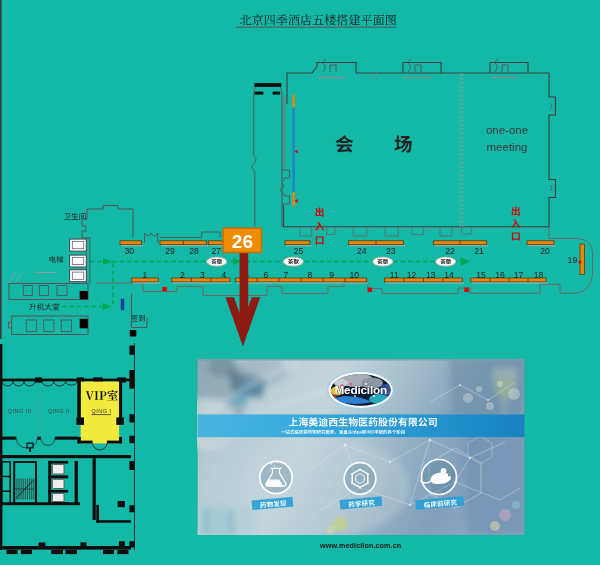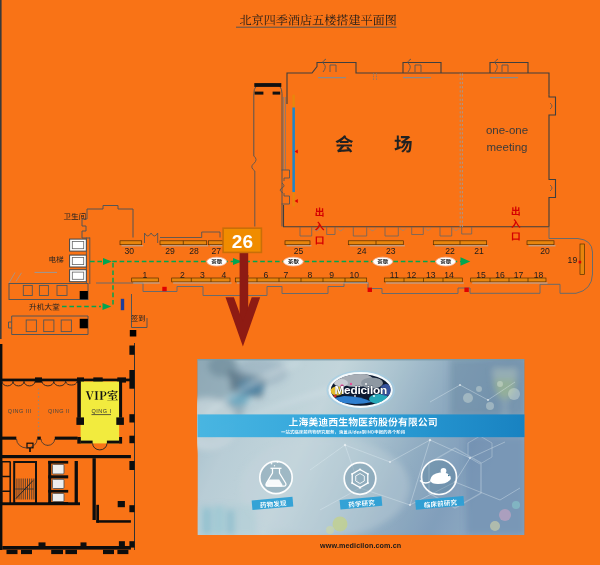--- a/index.html
+++ b/index.html
@@ -1,14 +1,14 @@
 <!DOCTYPE html>
 <html><head><meta charset="utf-8"><style>
 html,body{margin:0;padding:0;background:#fff;}
-#c{position:relative;width:600px;height:565px;overflow:hidden;background:#f97316;font-family:"Liberation Sans", sans-serif;}
+#c{position:relative;width:600px;height:565px;overflow:hidden;background:#14b8a6;font-family:"Liberation Sans", sans-serif;}
 </style></head>
 <body>
 <div id="c">
 <svg width="600" height="565" viewBox="0 0 600 565" xmlns="http://www.w3.org/2000/svg">
 
 <g>
         <path d="M239.9 23.1 240.5 24.1C240.6 24.1 240.7 24.0 240.7 23.8C242.0 23.2 242.9 22.6 243.7 22.1V25.4H243.8C244.1 25.4 244.5 25.2 244.5 25.1V15.2C244.8 15.2 244.9 15.0 244.9 14.9L243.7 14.7V18.1H240.3L240.4 18.4H243.7V21.9C242.1 22.4 240.6 22.9 239.9 23.1ZM250.0 16.8C249.3 17.6 248.2 18.7 247.2 19.6V15.2C247.4 15.2 247.6 15.0 247.6 14.9L246.4 14.7V24.0C246.4 24.7 246.7 25.0 247.6 25.0H248.9C250.7 25.0 251.2 24.9 251.2 24.5C251.2 24.3 251.1 24.2 250.8 24.1L250.8 22.4H250.6C250.5 23.1 250.3 23.9 250.2 24.1C250.2 24.2 250.1 24.2 250.0 24.2C249.8 24.3 249.4 24.3 248.9 24.3H247.8C247.3 24.3 247.2 24.2 247.2 23.9V19.8C248.5 19.2 249.8 18.2 250.6 17.6C250.8 17.7 250.9 17.6 251.0 17.5Z M256.2 22.4 255.1 21.8C254.5 22.8 253.2 24.1 252.0 24.9L252.1 25.0C253.6 24.4 255.0 23.4 255.7 22.5C256.0 22.6 256.1 22.5 256.2 22.4ZM259.5 21.9 259.4 22.1C260.3 22.7 261.5 23.9 262.0 24.8C262.9 25.3 263.3 23.4 259.5 21.9ZM262.0 15.3 261.3 16.1H258.2C258.8 16.0 258.7 14.6 256.4 14.3L256.2 14.4C256.8 14.7 257.6 15.4 257.8 16.0L257.9 16.1H252.2L252.3 16.5H262.8C263.0 16.5 263.1 16.4 263.2 16.3C262.7 15.9 262.0 15.3 262.0 15.3ZM258.1 20.6H255.0V18.2H260.3V20.6ZM255.0 21.3V20.9H257.3V24.2C257.3 24.4 257.2 24.5 257.0 24.5C256.7 24.5 255.2 24.4 255.2 24.4V24.6C255.8 24.6 256.2 24.7 256.4 24.9C256.6 25.0 256.7 25.2 256.7 25.4C257.9 25.3 258.1 24.9 258.1 24.3V20.9H260.3V21.4H260.4C260.7 21.4 261.1 21.3 261.1 21.2V18.3C261.3 18.3 261.5 18.2 261.6 18.1L260.6 17.3L260.1 17.8H255.1L254.2 17.4V21.5H254.4C254.7 21.5 255.0 21.4 255.0 21.3Z M265.7 25.1V23.8H273.8V25.2H273.9C274.2 25.2 274.5 24.9 274.5 24.9V16.0C274.8 15.9 275.0 15.8 275.1 15.7L274.1 14.9L273.6 15.5H265.8L264.9 15.0V25.4H265.1C265.4 25.4 265.7 25.2 265.7 25.1ZM270.6 15.8V20.7C270.6 21.2 270.7 21.4 271.5 21.4H272.4C273.1 21.4 273.5 21.4 273.8 21.3V23.4H265.7V15.8H268.1C268.1 18.4 268.0 20.5 266.1 22.0L266.2 22.2C268.7 20.8 268.8 18.6 268.9 15.8ZM271.3 15.8H273.8V20.6H273.7C273.6 20.7 273.5 20.7 273.5 20.7C273.4 20.7 273.3 20.7 273.3 20.7C273.1 20.7 272.8 20.7 272.5 20.7H271.7C271.4 20.7 271.3 20.6 271.3 20.5Z M285.3 14.4C283.4 14.8 280.0 15.4 277.2 15.6L277.3 15.8C278.6 15.8 280.1 15.7 281.5 15.6V16.9H276.4L276.5 17.3H280.4C279.4 18.5 277.9 19.6 276.2 20.3L276.3 20.5C278.4 19.8 280.3 18.8 281.5 17.4V19.5H281.6C282.0 19.5 282.2 19.4 282.2 19.3V17.3H282.5C283.5 18.7 285.1 19.8 286.8 20.3C286.9 19.9 287.2 19.7 287.5 19.6L287.5 19.5C285.9 19.1 284.0 18.3 282.9 17.3H287.0C287.1 17.3 287.3 17.2 287.3 17.1C286.9 16.7 286.3 16.2 286.3 16.2L285.7 16.9H282.2V15.6C283.4 15.5 284.6 15.4 285.5 15.2C285.8 15.4 286.0 15.4 286.1 15.3ZM278.7 19.8 278.8 20.2H283.3C283.0 20.5 282.6 20.8 282.2 21.1L281.5 21.0V22.0H276.4L276.5 22.4H281.5V24.2C281.5 24.4 281.4 24.5 281.2 24.5C280.9 24.5 279.6 24.4 279.6 24.4V24.6C280.2 24.6 280.5 24.7 280.7 24.9C280.9 25.0 280.9 25.2 281.0 25.4C282.1 25.3 282.2 24.9 282.2 24.3V22.4H287.0C287.2 22.4 287.3 22.3 287.3 22.2C286.9 21.8 286.3 21.3 286.3 21.3L285.7 22.0H282.2V21.4C282.5 21.4 282.6 21.3 282.7 21.1L282.6 21.1C283.3 20.8 284.1 20.5 284.6 20.3C284.8 20.3 285.0 20.3 285.1 20.2L284.1 19.3L283.6 19.8Z M289.4 14.5 289.2 14.6C289.8 15.0 290.4 15.6 290.6 16.2C291.5 16.7 292.0 14.9 289.4 14.5ZM288.4 17.2 288.3 17.3C288.8 17.7 289.4 18.3 289.6 18.8C290.4 19.3 290.9 17.6 288.4 17.2ZM289.1 22.0C289.0 22.0 288.6 22.0 288.6 22.0V22.3C288.9 22.3 289.0 22.3 289.2 22.5C289.5 22.6 289.5 23.6 289.4 24.8C289.4 25.2 289.5 25.4 289.8 25.4C290.2 25.4 290.4 25.1 290.4 24.6C290.5 23.6 290.1 23.0 290.1 22.5C290.1 22.2 290.2 21.8 290.3 21.4C290.4 20.9 291.4 18.0 291.9 16.5L291.7 16.5C289.6 21.3 289.6 21.3 289.4 21.8C289.3 22.0 289.3 22.0 289.1 22.0ZM295.9 15.6V17.4H294.8V15.6ZM292.1 17.4V25.4H292.2C292.6 25.4 292.8 25.2 292.8 25.2V24.3H298.1V25.4H298.2C298.6 25.4 298.9 25.2 298.9 25.1V17.8C299.2 17.8 299.3 17.7 299.4 17.6L298.5 16.9L298.1 17.4H296.6V15.6H299.3C299.4 15.6 299.6 15.5 299.6 15.4C299.2 15.0 298.6 14.5 298.6 14.5L298.0 15.2H291.6L291.7 15.6H294.1V17.4H293.0L292.1 17.0ZM292.8 22.2H298.1V23.9H292.8ZM292.8 21.9V21.3L293.0 21.4C294.7 20.5 294.8 19.1 294.8 17.8V17.7H295.9V19.9C295.9 20.4 296.0 20.6 296.6 20.6H297.3C297.6 20.6 297.9 20.6 298.1 20.6V21.9ZM298.1 19.9 298.0 19.9C297.9 19.9 297.9 19.9 297.8 19.9C297.7 19.9 297.5 19.9 297.3 19.9H296.8C296.6 19.9 296.6 19.9 296.6 19.7V17.7H298.1ZM294.1 17.7V17.8C294.1 19.1 294.0 20.3 292.8 21.3V17.7Z M305.4 14.3 305.2 14.4C305.7 14.8 306.3 15.6 306.5 16.1C307.4 16.6 308.0 15.0 305.4 14.3ZM310.6 15.5 310.0 16.3H302.7L301.8 15.8V19.2C301.8 21.3 301.7 23.5 300.4 25.3L300.6 25.5C302.5 23.7 302.6 21.1 302.6 19.2V16.6H311.3C311.5 16.6 311.6 16.6 311.6 16.4C311.2 16.0 310.6 15.5 310.6 15.5ZM303.6 20.7V25.4H303.7C304.1 25.4 304.4 25.2 304.4 25.2V24.5H309.3V25.4H309.5C309.8 25.4 310.1 25.2 310.1 25.1V21.5C310.4 21.5 310.5 21.4 310.6 21.3L309.7 20.6L309.3 21.1H307.2V19.0H310.9C311.1 19.0 311.2 19.0 311.2 18.8C310.8 18.4 310.2 17.9 310.2 17.9L309.6 18.7H307.2V17.2C307.5 17.2 307.6 17.0 307.7 16.9L306.4 16.8V21.1H304.5ZM304.4 24.1V21.5H309.3V24.1Z M313.9 19.3 314.0 19.7H316.5C316.1 21.4 315.7 23.1 315.4 24.3H312.6L312.7 24.7H323.4C323.6 24.7 323.7 24.6 323.8 24.5C323.3 24.1 322.6 23.5 322.6 23.5L322.0 24.3H321.1V19.8C321.4 19.8 321.6 19.7 321.6 19.6L320.7 18.8L320.2 19.3H317.4C317.6 18.2 317.9 17.0 318.0 16.1H322.7C322.9 16.1 323.0 16.0 323.0 15.9C322.6 15.5 321.9 15.0 321.9 15.0L321.3 15.8H313.3L313.4 16.1H317.2C317.0 17.0 316.8 18.2 316.6 19.3ZM316.2 24.3C316.5 23.1 316.9 21.4 317.3 19.7H320.3V24.3Z M329.3 14.9 329.2 15.0C329.7 15.4 330.2 16.2 330.4 16.7C331.1 17.3 331.7 15.8 329.3 14.9ZM335.2 15.3 334.1 14.8C333.9 15.3 333.5 16.2 333.1 16.8L333.2 16.9C333.8 16.5 334.5 15.9 334.8 15.5C335.1 15.5 335.2 15.4 335.2 15.3ZM335.0 20.6 334.4 21.2H331.7L332.1 20.6C332.5 20.6 332.6 20.5 332.7 20.3L331.5 20.0C331.4 20.3 331.1 20.7 330.8 21.2H328.3L328.4 21.6H330.5C330.2 22.2 329.8 22.7 329.5 23.1C330.3 23.3 331.1 23.6 331.8 23.9C330.9 24.5 329.7 24.9 328.1 25.3L328.1 25.5C330.1 25.2 331.5 24.8 332.5 24.2C333.3 24.5 334.0 24.9 334.6 25.3C335.4 25.7 336.4 24.7 333.1 23.7C333.7 23.1 334.0 22.4 334.3 21.6H335.6C335.8 21.6 335.9 21.5 335.9 21.4C335.6 21.0 335.0 20.6 335.0 20.6ZM330.4 23.0C330.7 22.6 331.1 22.1 331.5 21.6H333.5C333.2 22.3 332.9 22.9 332.3 23.4C331.8 23.3 331.2 23.1 330.4 23.0ZM334.8 16.5 334.2 17.1H332.5V14.9C332.8 14.8 333.0 14.7 333.0 14.6L331.8 14.4V17.1H329.1L329.1 17.5H331.3C330.8 18.4 330.0 19.2 329.0 19.9L329.1 20.1C330.2 19.6 331.1 18.9 331.8 18.1V19.9H331.9C332.2 19.9 332.5 19.8 332.5 19.7V17.6C333.2 18.6 334.2 19.5 335.2 20.0C335.3 19.6 335.5 19.4 335.8 19.4L335.9 19.2C334.8 18.9 333.6 18.3 332.8 17.5H335.4C335.6 17.5 335.7 17.4 335.7 17.3C335.3 16.9 334.8 16.5 334.8 16.5ZM328.0 16.5 327.5 17.2H327.3V14.8C327.6 14.7 327.7 14.6 327.7 14.4L326.5 14.3V17.2H324.7L324.8 17.5H326.3C326.0 19.4 325.5 21.2 324.6 22.6L324.7 22.7C325.5 21.8 326.1 20.8 326.5 19.7V25.5H326.7C327.0 25.5 327.3 25.3 327.3 25.2V18.9C327.6 19.5 328.1 20.1 328.2 20.6C328.9 21.2 329.6 19.7 327.3 18.6V17.5H328.7C328.8 17.5 329.0 17.5 329.0 17.3C328.6 17.0 328.0 16.5 328.0 16.5Z M341.9 20.1 342.0 20.4H345.6C345.8 20.4 345.9 20.4 346.0 20.2C345.6 19.9 345.1 19.5 345.1 19.5L344.6 20.1ZM344.1 17.6C344.7 18.9 346.0 20.1 347.3 20.8C347.4 20.5 347.6 20.2 348.0 20.1L348.0 20.0C346.5 19.4 345.0 18.5 344.2 17.4C344.5 17.4 344.6 17.3 344.7 17.2L343.4 16.9C342.9 18.2 341.2 20.0 339.7 20.9L339.8 21.1C341.5 20.3 343.2 18.9 344.1 17.6ZM341.2 21.7V25.4H341.4C341.7 25.4 342.0 25.3 342.0 25.2V24.6H345.7V25.4H345.8C346.1 25.4 346.5 25.2 346.5 25.1V22.2C346.7 22.1 346.9 22.0 347.0 21.9L346.1 21.2L345.6 21.7H342.1L341.2 21.3ZM342.0 24.3V22.0H345.7V24.3ZM344.9 14.4V15.8H342.7V14.9C343.0 14.8 343.1 14.7 343.1 14.5L341.9 14.4V15.8H340.1L340.2 16.2H341.9V17.4H342.1C342.4 17.4 342.7 17.3 342.7 17.2V16.2H344.9V17.4H345.1C345.4 17.4 345.7 17.3 345.7 17.2V16.2H347.6C347.8 16.2 347.9 16.1 347.9 16.0C347.6 15.6 347.0 15.2 347.0 15.2L346.5 15.8H345.7V14.9C346.0 14.8 346.1 14.7 346.1 14.6ZM336.6 20.4 337.0 21.5C337.1 21.4 337.2 21.3 337.2 21.1L338.5 20.5V24.2C338.5 24.4 338.5 24.5 338.2 24.5C338.0 24.5 337.0 24.4 337.0 24.4V24.6C337.5 24.6 337.7 24.7 337.9 24.9C338.0 25.0 338.1 25.2 338.1 25.4C339.2 25.3 339.3 24.9 339.3 24.3V20.0L340.8 19.1L340.8 19.0L339.3 19.5V17.5H340.6C340.8 17.5 340.9 17.4 340.9 17.3C340.6 16.9 340.0 16.4 340.0 16.4L339.6 17.1H339.3V14.8C339.6 14.8 339.7 14.7 339.7 14.5L338.5 14.4V17.1H336.8L336.9 17.5H338.5V19.8C337.7 20.1 337.0 20.3 336.6 20.4Z M349.5 20.2 349.3 20.3C349.6 21.5 350.1 22.4 350.6 23.1C350.2 23.9 349.6 24.6 348.8 25.2L348.9 25.4C349.8 24.9 350.5 24.3 351.0 23.5C352.3 24.8 354.2 25.1 356.9 25.1C357.6 25.1 358.9 25.1 359.5 25.1C359.5 24.8 359.7 24.5 360.0 24.5V24.3C359.2 24.3 357.7 24.3 357.0 24.3C354.4 24.3 352.6 24.1 351.3 23.1C351.9 22.0 352.2 20.7 352.4 19.4C352.7 19.4 352.8 19.4 352.9 19.2L352.0 18.5L351.6 19.0H350.4C350.9 18.1 351.5 16.8 351.9 16.0C352.2 16.0 352.4 16.0 352.5 15.8L351.6 15.0L351.1 15.5H348.8L349.0 15.8H351.1C350.8 16.7 350.1 18.0 349.7 18.8C349.5 18.9 349.3 18.9 349.2 19.0L350.0 19.6L350.3 19.3H351.7C351.5 20.5 351.3 21.7 350.8 22.7C350.3 22.1 349.8 21.3 349.5 20.2ZM357.8 17.2H356.0V16.0H357.8ZM357.8 17.6V18.9H356.0V17.6ZM359.3 16.6 358.8 17.2H358.6V16.1C358.8 16.1 359.0 16.0 359.1 15.9L358.1 15.2L357.7 15.6H356.0V14.8C356.3 14.8 356.4 14.7 356.5 14.5L355.2 14.4V15.6H353.0L353.1 16.0H355.2V17.2H352.0L352.1 17.6H355.2V18.9H353.0L353.1 19.2H355.2V20.5H352.8L352.9 20.8H355.2V22.1H352.2L352.3 22.5H355.2V24.0H355.4C355.7 24.0 356.0 23.9 356.0 23.7V22.5H359.5C359.7 22.5 359.8 22.4 359.9 22.3C359.4 21.9 358.8 21.4 358.8 21.4L358.2 22.1H356.0V20.8H358.9C359.0 20.8 359.1 20.8 359.2 20.6C358.8 20.3 358.2 19.8 358.2 19.8L357.7 20.5H356.0V19.2H357.8V19.6H357.9C358.2 19.6 358.5 19.4 358.6 19.3V17.6H359.9C360.0 17.6 360.1 17.5 360.2 17.4C359.8 17.0 359.3 16.6 359.3 16.6Z M362.9 16.4 362.7 16.5C363.2 17.3 363.9 18.6 363.9 19.6C364.8 20.4 365.6 18.4 362.9 16.4ZM369.6 16.4C369.1 17.6 368.5 19.0 368.0 19.8L368.2 19.9C368.9 19.2 369.7 18.1 370.3 17.1C370.6 17.1 370.7 17.0 370.8 16.9ZM361.6 15.3 361.7 15.6H366.2V20.6H361.0L361.1 20.9H366.2V25.5H366.3C366.7 25.5 366.9 25.3 366.9 25.2V20.9H371.8C371.9 20.9 372.1 20.9 372.1 20.7C371.7 20.3 371.0 19.8 371.0 19.8L370.3 20.6H366.9V15.6H371.2C371.4 15.6 371.5 15.6 371.6 15.4C371.1 15.0 370.4 14.5 370.4 14.5L369.8 15.3Z M374.0 17.4V25.4H374.1C374.5 25.4 374.8 25.2 374.8 25.2V24.5H382.5V25.3H382.6C383.0 25.3 383.3 25.1 383.3 25.1V17.9C383.6 17.8 383.7 17.7 383.8 17.7L382.8 16.9L382.4 17.4H378.0C378.3 17.0 378.7 16.3 379.0 15.7H383.9C384.1 15.7 384.2 15.6 384.2 15.5C383.8 15.1 383.1 14.5 383.1 14.5L382.5 15.3H373.2L373.3 15.7H378.0C377.9 16.2 377.7 16.9 377.6 17.4H374.9L374.0 17.0ZM374.8 24.1V17.8H376.7V24.1ZM382.5 24.1H380.5V17.8H382.5ZM377.5 17.8H379.7V19.6H377.5ZM377.5 20.0H379.7V21.8H377.5ZM377.5 22.2H379.7V24.1H377.5Z M389.7 20.6 389.7 20.8C390.7 21.1 391.5 21.5 391.8 21.9C392.6 22.1 392.8 20.6 389.7 20.6ZM388.5 22.1 388.5 22.3C390.3 22.7 391.9 23.5 392.6 24.0C393.6 24.2 393.7 22.4 388.5 22.1ZM394.6 15.4V24.3H386.8V15.4ZM386.8 25.1V24.6H394.6V25.4H394.8C395.1 25.4 395.4 25.1 395.4 25.1V15.6C395.7 15.5 395.9 15.4 396.0 15.3L395.0 14.6L394.5 15.1H386.9L386.0 14.7V25.4H386.2C386.5 25.4 386.8 25.2 386.8 25.1ZM390.4 16.0 389.3 15.5C389.0 16.7 388.2 18.1 387.4 19.1L387.5 19.3C388.1 18.8 388.6 18.2 389.1 17.7C389.4 18.3 389.8 18.8 390.3 19.2C389.4 20.0 388.3 20.6 387.1 21.0L387.3 21.2C388.6 20.8 389.8 20.3 390.8 19.6C391.6 20.2 392.6 20.7 393.7 21.0C393.8 20.6 394.1 20.4 394.4 20.3L394.4 20.2C393.3 20.0 392.3 19.6 391.4 19.2C392.1 18.6 392.7 18.0 393.1 17.3C393.4 17.2 393.6 17.2 393.7 17.1L392.8 16.3L392.3 16.8H389.6C389.7 16.6 389.9 16.3 390.0 16.1C390.2 16.1 390.3 16.1 390.4 16.0ZM389.2 17.4 389.4 17.2H392.2C391.9 17.8 391.4 18.3 390.8 18.9C390.1 18.5 389.6 18.0 389.2 17.4Z" fill="#1a1a1a"></path>
         <line x1="236" y1="27.2" x2="396.5" y2="27.2" stroke="#555" stroke-width="1"></line>
       </g>
 

